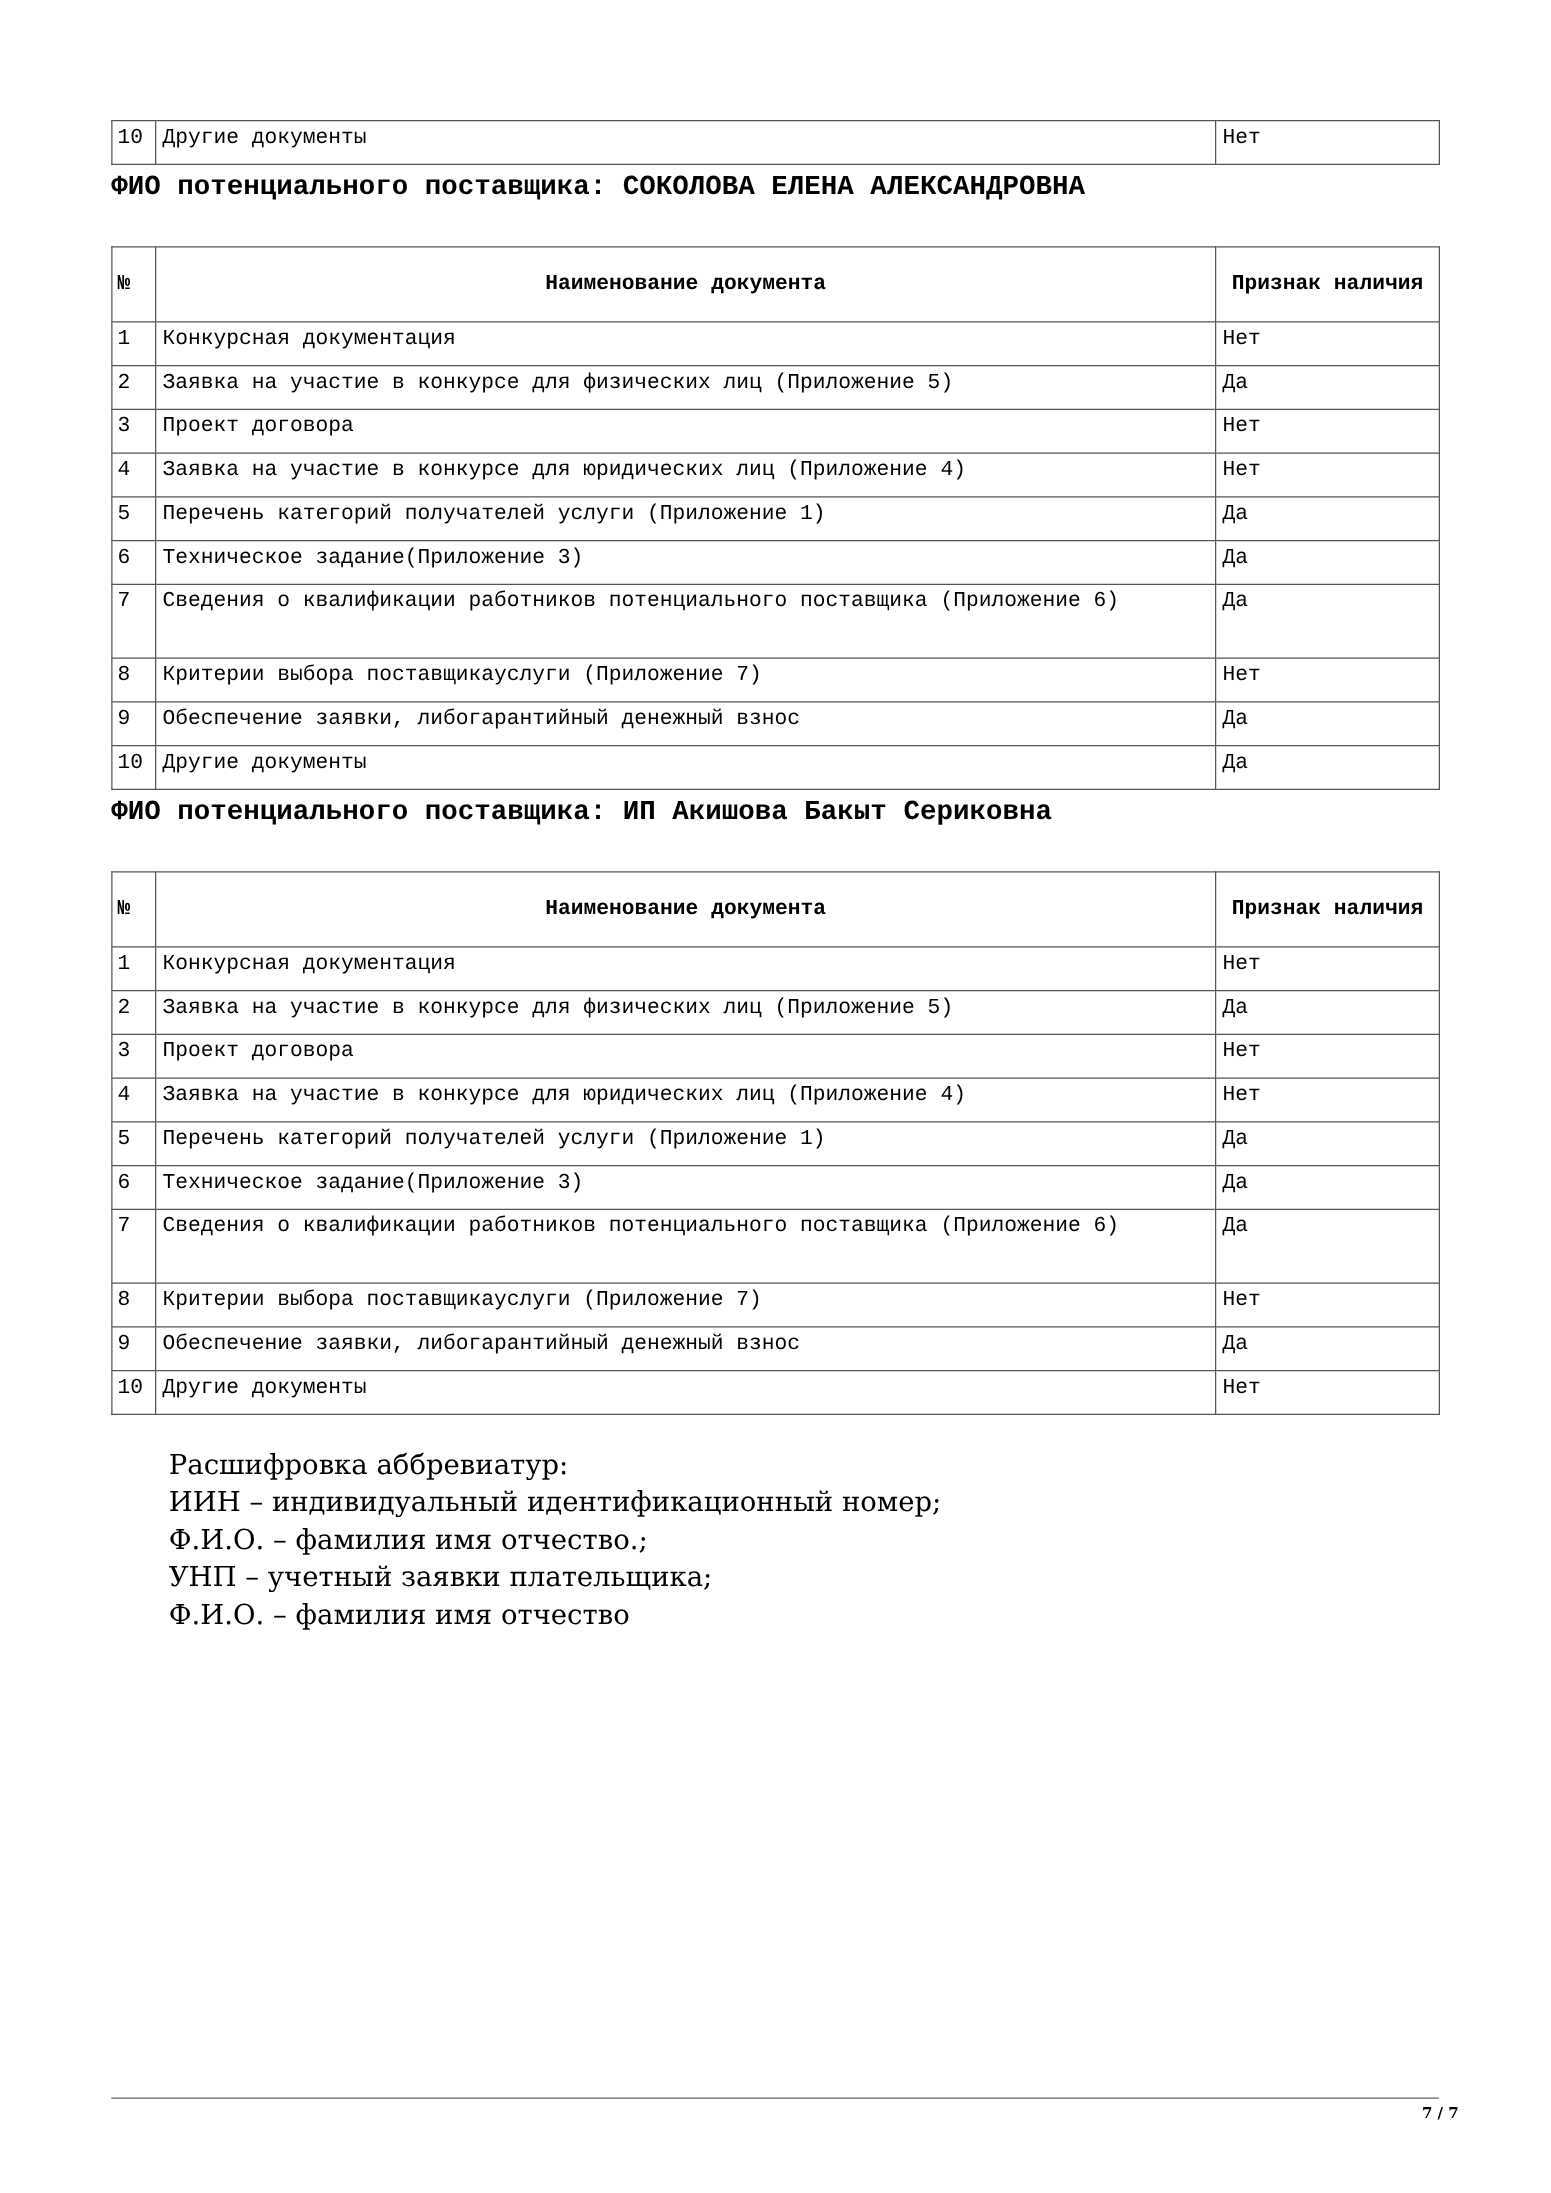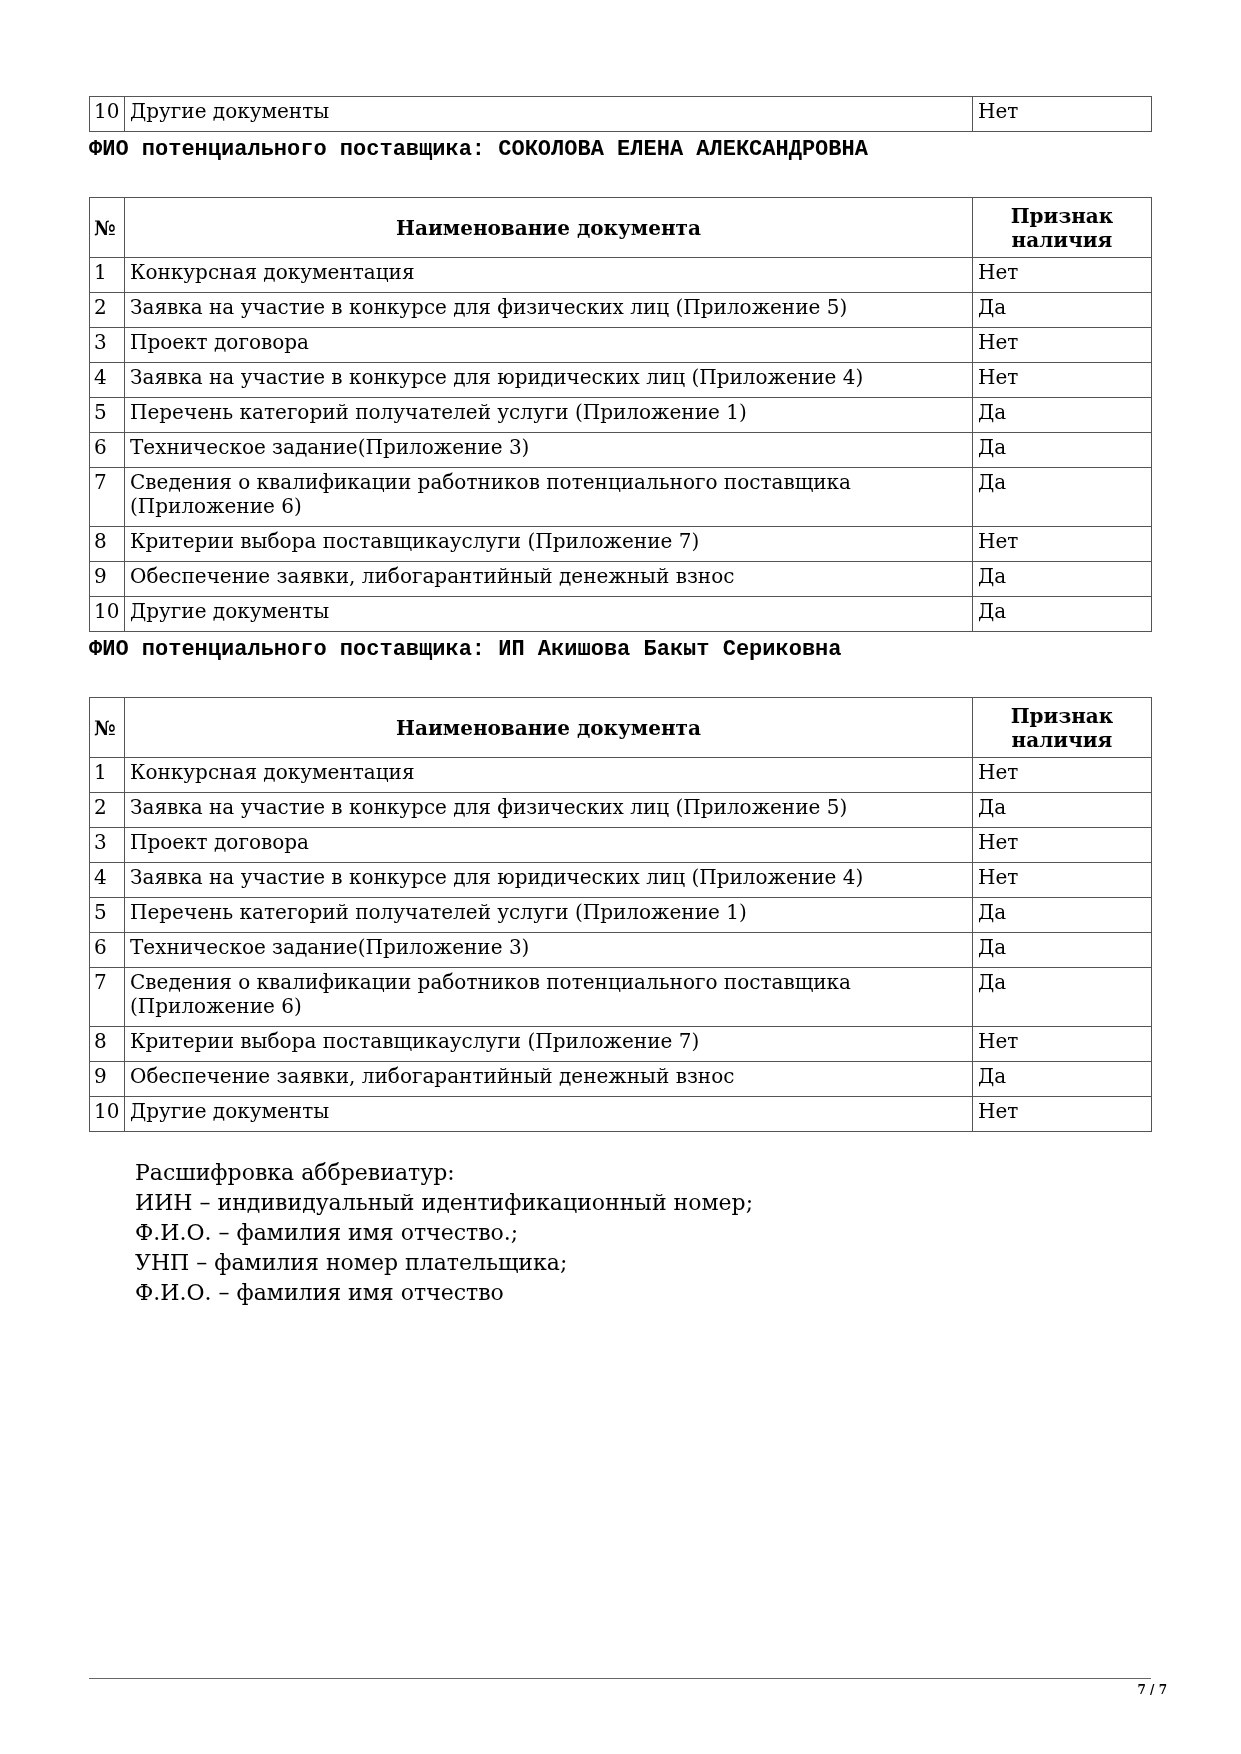--- a/index.html
+++ b/index.html
@@ -18,21 +18,22 @@
     .page {
       position: absolute;
       left: 89px;
       top: 96px;
       width: 1062px;
     }
     table.docs {
       width: 1062px;
       border-collapse: collapse;
       table-layout: fixed;
-      font-size: 20px;
+      font-size: 17px;
+      font-family: Liberation Mono, monospace;
     }
     table.docs td, table.docs th {
       border: 1.5px solid #555;
       padding: 2px 5px 3px 5px;
       vertical-align: top;
       line-height: 24px;
       font-weight: normal;
       text-align: left;
     }
     table.docs col.c-num { width: 35px; }
@@ -242,19 +243,19 @@
           <td>Другие документы</td>
           <td>Нет</td>
         </tr>
     </tbody>
   </table>
 
   <div class="abbr">
     <div>Расшифровка аббревиатур:</div>
     <div>ИИН – индивидуальный идентификационный номер;</div>
     <div>Ф.И.О. – фамилия имя отчество.;</div>
-    <div>УНП – фамилия номер плательщика;</div>
+    <div>УНП – учетный заявки плательщика;</div>
     <div>Ф.И.О. – фамилия имя отчество</div>
   </div>
 </div>
 
 <div class="footer-line"></div>
 <div class="page-number">7 / 7</div>
 
 </body></html>

